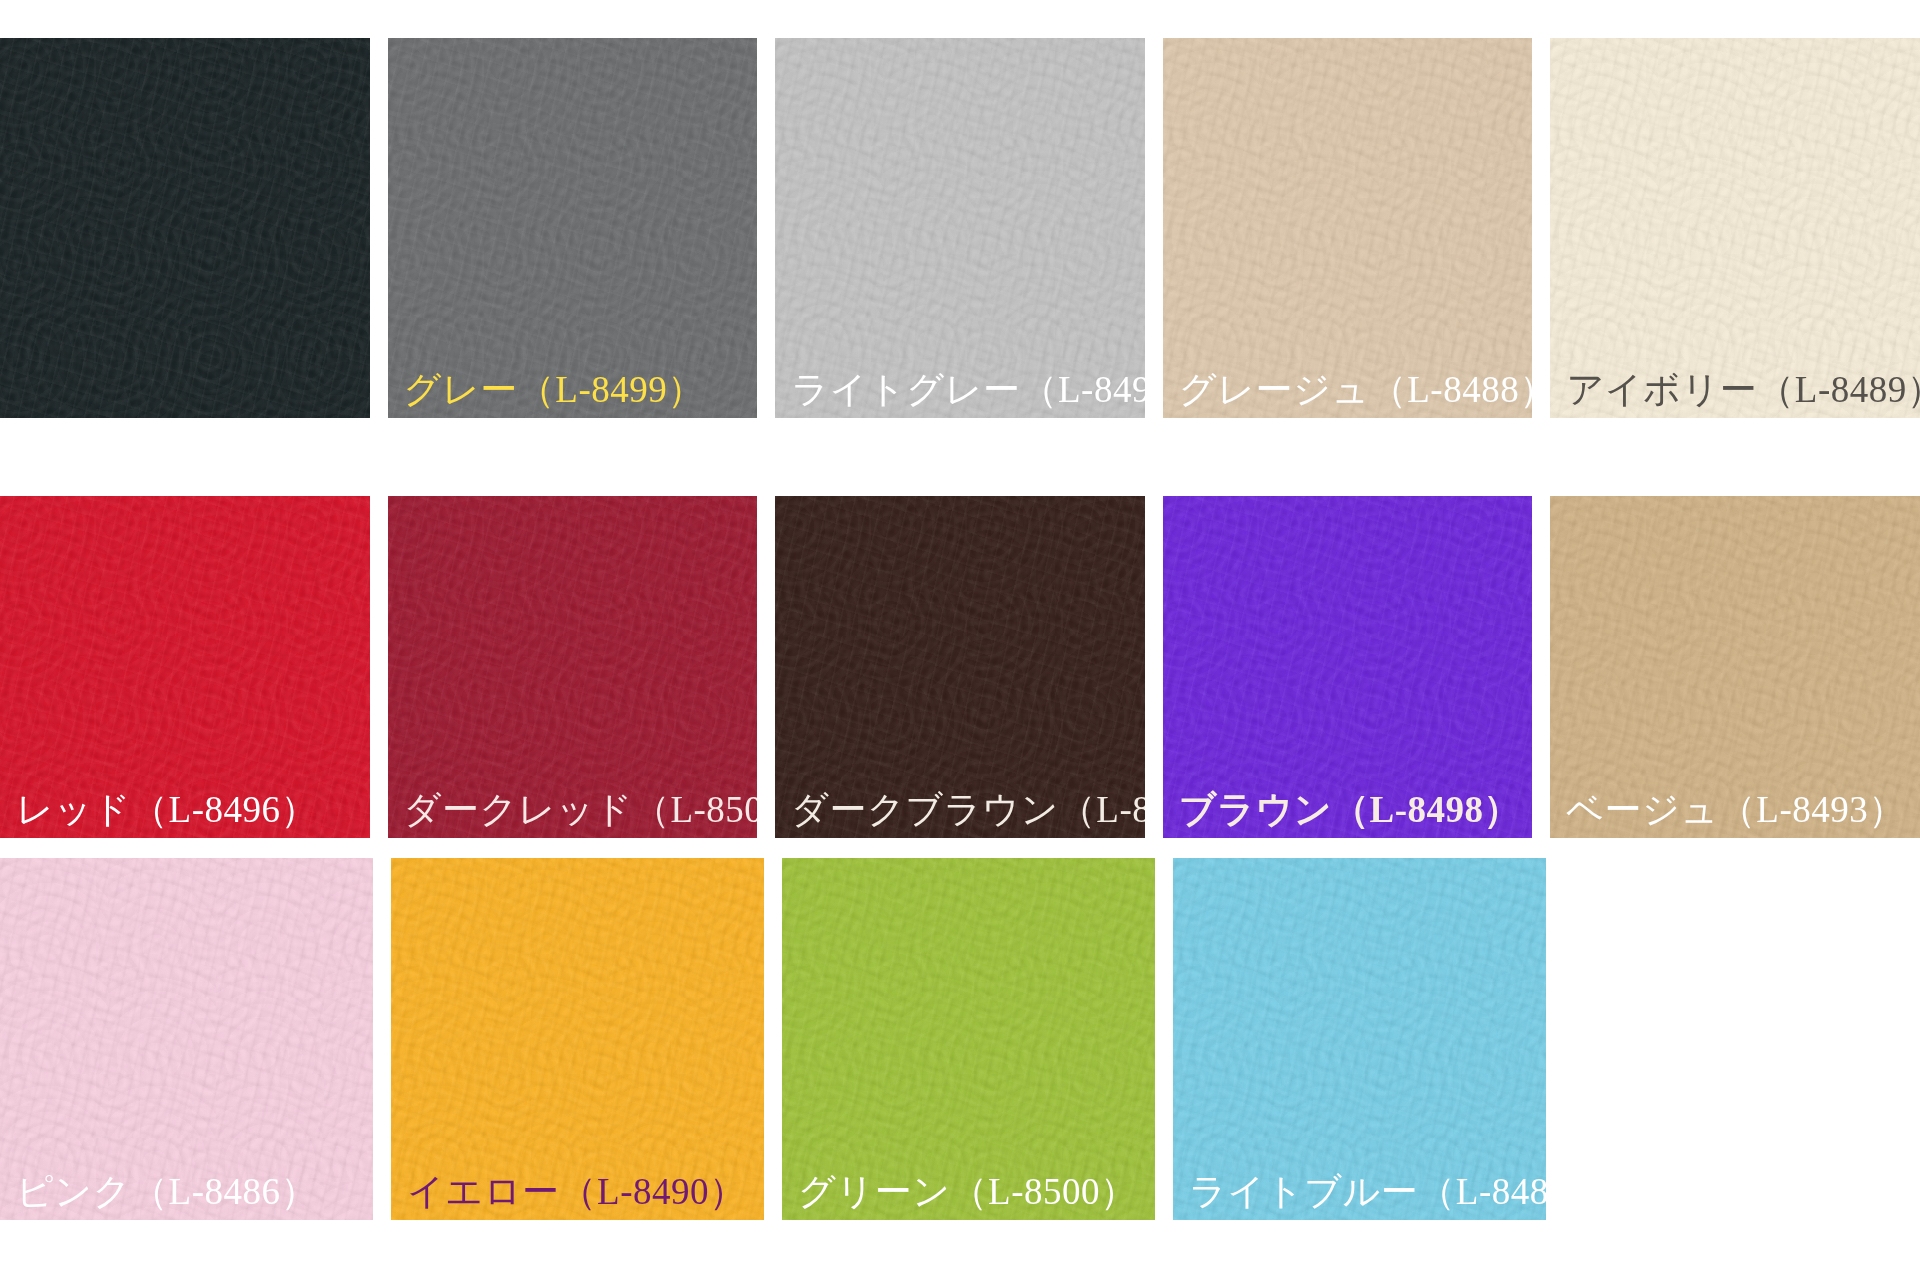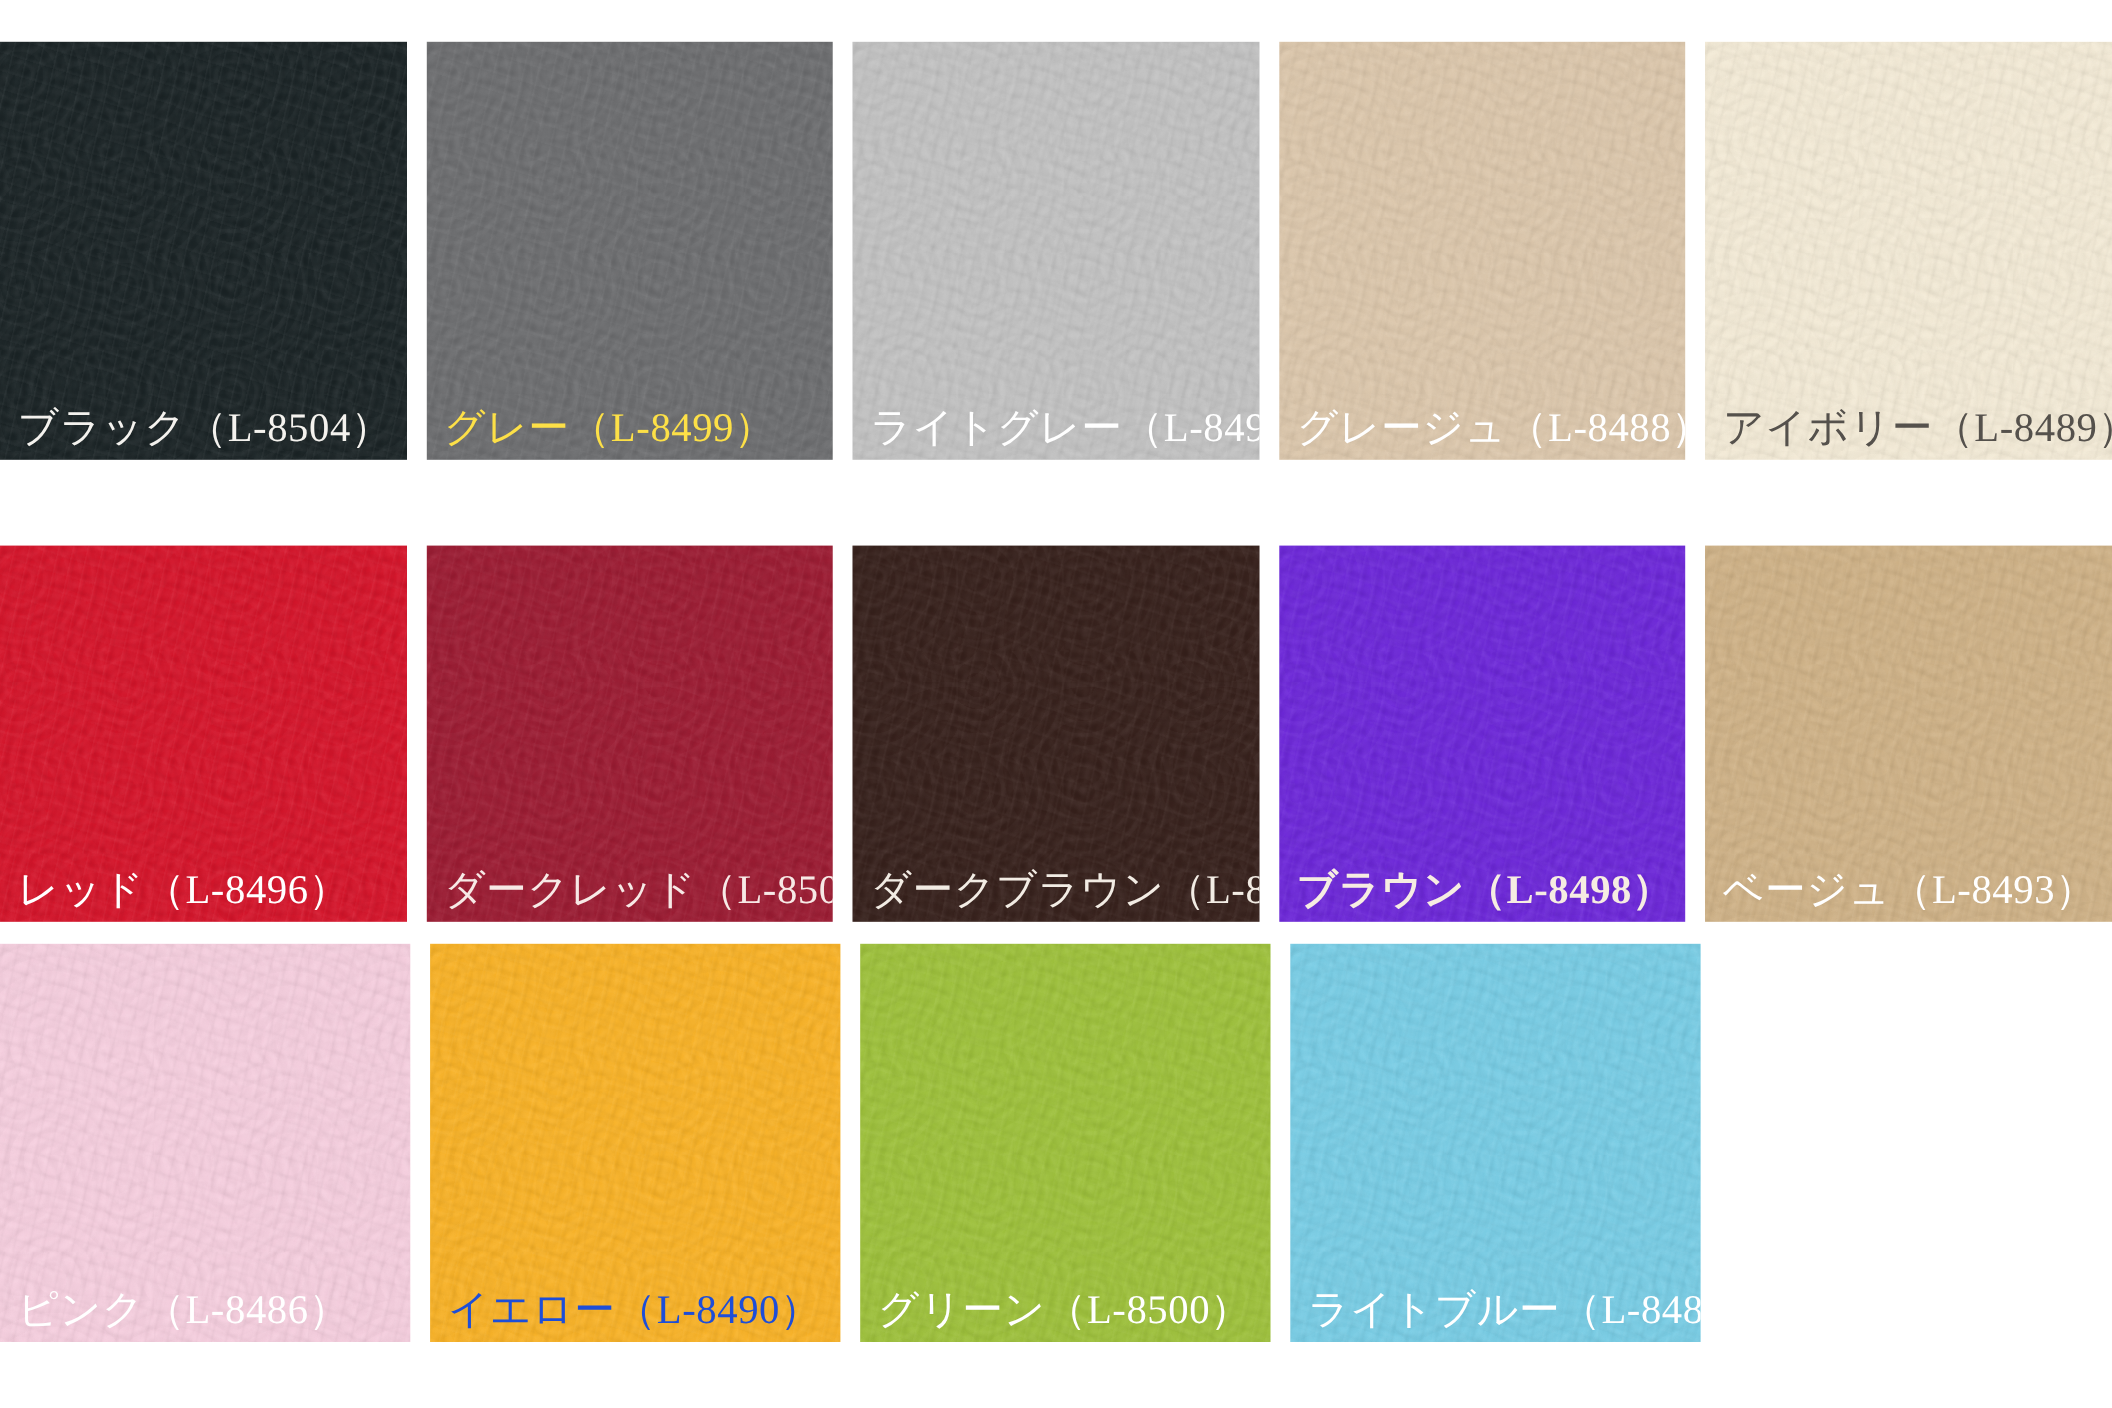--- a/index.html
+++ b/index.html
@@ -106,21 +106,20 @@
   }
 </style>
 </head>
 <body style="background: rgb(255, 255, 255);">
 
 <div id="swatch-grid">
 
   <div class="swatch-row" data-row="0">
     <div class="swatch-cell" style="background-color: rgb(27, 36, 38);">
       <span class="grain"></span>
-      <span class="swatch-label" style="color: rgb(244, 242, 238);">ブラック（L-8504）</span>
     </div>
     <div class="swatch-cell" style="background-color: rgb(109, 110, 112);">
       <span class="grain"></span>
       <span class="swatch-label" style="color: #fde047; text-align: right;">グレー（L-8499）</span>
     </div>
     <div class="swatch-cell" style="background-color: rgb(194, 194, 194);">
       <span class="grain"></span>
       <span class="swatch-label" style="color: rgb(255, 255, 255);">ライトグレー（L-8494）</span>
     </div>
     <div class="swatch-cell" style="background-color: rgb(220, 199, 172);">
@@ -156,21 +155,21 @@
     </div>
   </div>
 
   <div class="swatch-row" data-row="2">
     <div class="swatch-cell" style="background-color: rgb(245, 206, 222); text-align: right;">
       <span class="grain"></span>
       <span class="swatch-label" style="color: rgb(255, 255, 255);">ピンク（L-8486）</span>
     </div>
     <div class="swatch-cell" style="background-color: rgb(248, 178, 39);">
       <span class="grain"></span>
-      <span class="swatch-label" style="color: #1d4ed8;">イエロー（L-8490）</span>
+      <span class="swatch-label" style="color: #701a75;">イエロー（L-8490）</span>
     </div>
     <div class="swatch-cell" style="background-color: rgb(158, 193, 60);">
       <span class="grain"></span>
       <span class="swatch-label" style="color: rgb(255, 255, 255); margin-top: 10px;">グリーン（L-8500）</span>
     </div>
     <div class="swatch-cell" style="background-color: rgb(121, 205, 229);">
       <span class="grain"></span>
       <span class="swatch-label" style="color: rgb(255, 255, 255);">ライトブルー（L-8487）</span>
     </div>
   </div>

